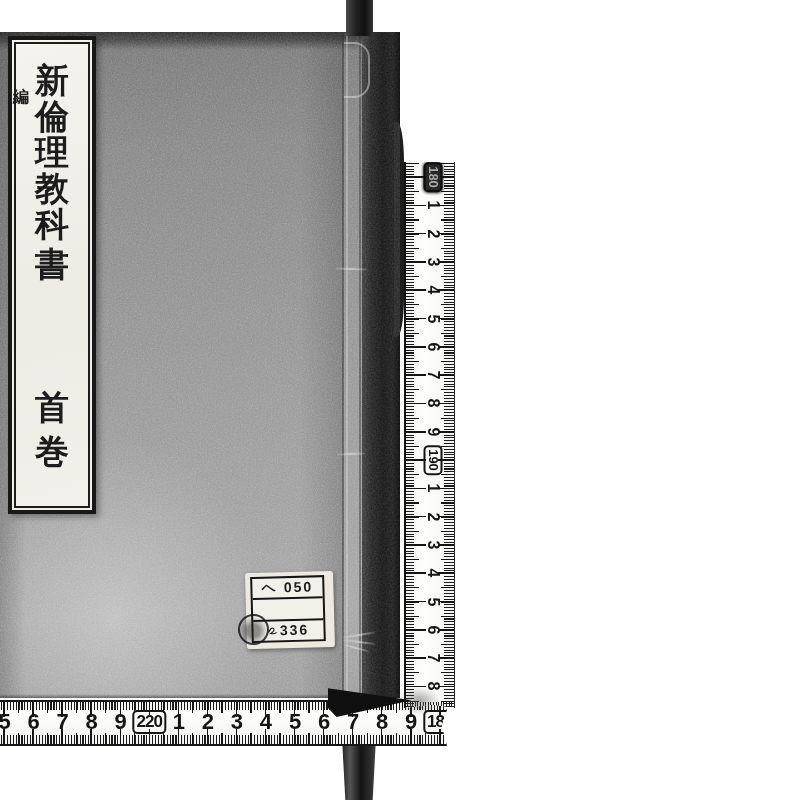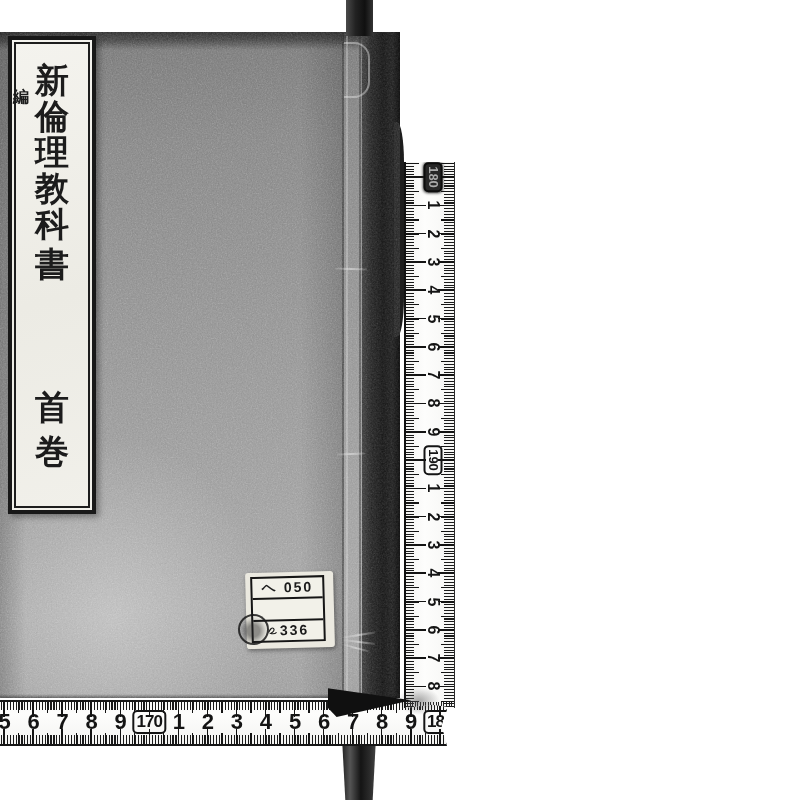--- a/index.html
+++ b/index.html
@@ -216,21 +216,21 @@
     <div class="edge-t"></div>
     <div class="edge-b"></div>
     <div class="ticks-t"></div>
     <div class="ticks-b"></div>
     <div id="h-nums">
         <span class="rnum h" style="left: 4px;">5</span>
         <span class="rnum h" style="left: 33.05px;">6</span>
         <span class="rnum h" style="left: 62.1px;">7</span>
         <span class="rnum h" style="left: 91.15px;">8</span>
         <span class="rnum h" style="left: 120.2px;">9</span>
-        <span class="rnum h boxed" style="left: 149.25px;">170</span>
+        <span class="rnum h boxed" style="left: 149.25px;">220</span>
         <span class="rnum h" style="left: 178.3px;">1</span>
         <span class="rnum h" style="left: 207.35px;">2</span>
         <span class="rnum h" style="left: 236.4px;">3</span>
         <span class="rnum h" style="left: 265.45px;">4</span>
         <span class="rnum h" style="left: 294.5px;">5</span>
         <span class="rnum h" style="left: 323.55px;">6</span>
         <span class="rnum h" style="left: 352.6px;">7</span>
         <span class="rnum h" style="left: 381.65px;">8</span>
         <span class="rnum h" style="left: 410.7px;">9</span>
         <span class="rnum h boxed" style="left: 439.75px;">180</span>

